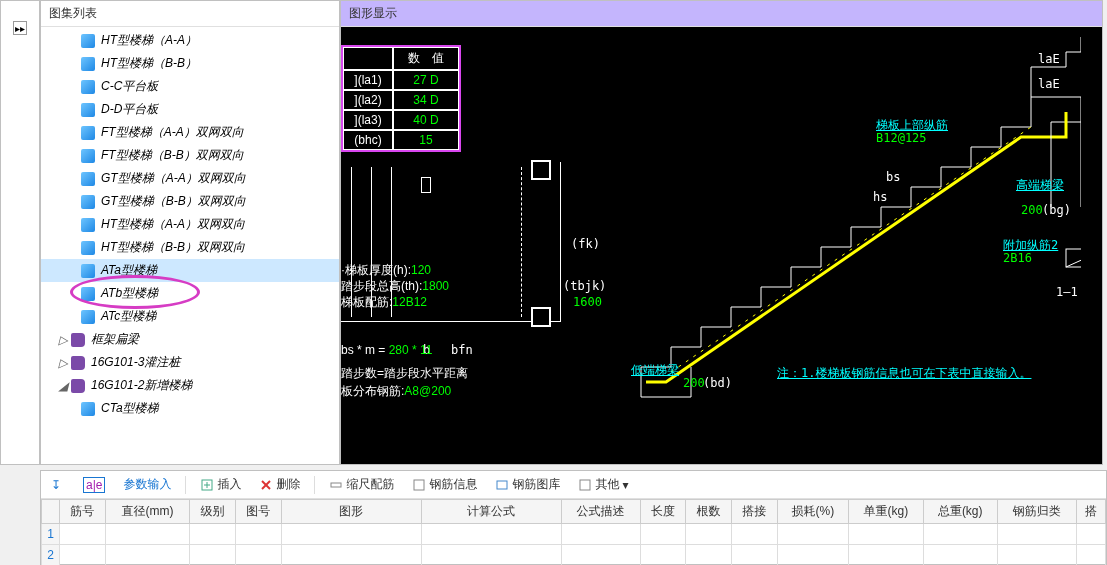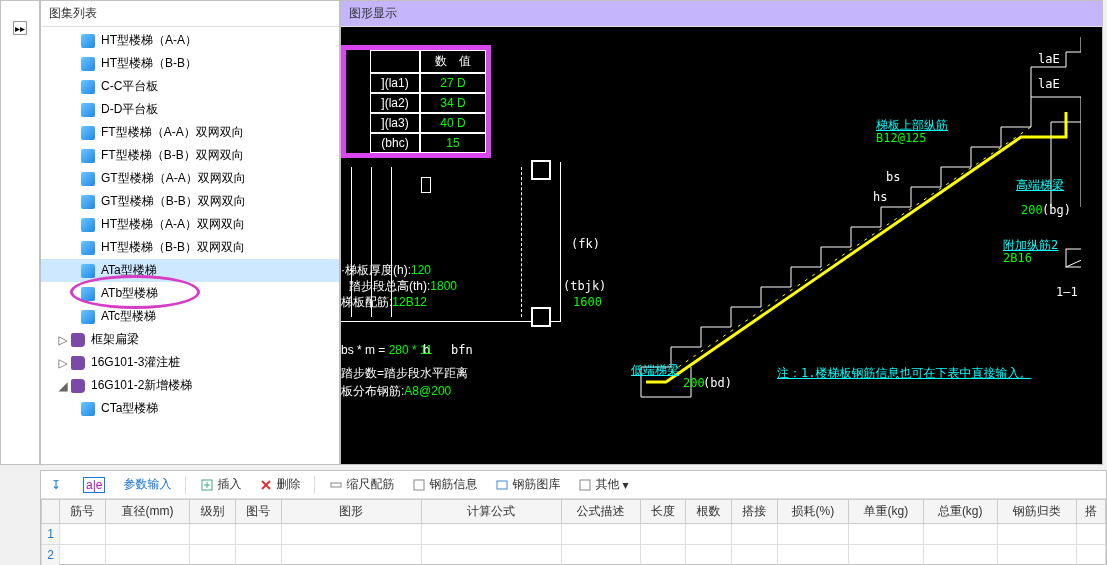--- a/index.html
+++ b/index.html
@@ -5,35 +5,35 @@
 * { box-sizing: border-box; margin: 0; padding: 0; font-family: "Microsoft YaHei", Arial, sans-serif; font-size: 12px; }
 body { background: #f0f0f0; width: 1107px; height: 565px; overflow: hidden; position: relative; }
 
 .main-area { display: flex; position: absolute; left: 0; top: 0; right: 0; bottom: 100px; }
 
 .left-col { width: 40px; border: 1px solid #c0c0c0; background: #fff; display: flex; flex-direction: column; align-items: center; padding-top: 20px; }
 .left-col .expander { width: 14px; height: 14px; border: 1px solid #999; display: flex; align-items: center; justify-content: center; font-size: 10px; cursor: pointer; }
 
 .tree-panel { width: 300px; border: 1px solid #c0c0c0; background: #fff; margin: 0 0; display: flex; flex-direction: column; }
 .panel-title { padding: 4px 8px; color: #333; }
-.tree-body { flex: 1; overflow: auto; padding: 2px 0; border-top: 1px solid #e0e0e0; }
+.tree-body { flex: 1; overflow: auto; padding: 2px 0; border-top: 1px solid #e0e0e0; font-style: italic; }
 .tree-item { display: flex; align-items: center; height: 23px; padding-left: 40px; cursor: pointer; }
 .tree-item.selected { background: #cde8ff; }
 .tree-item .doc-icon { width: 14px; height: 14px; background: linear-gradient(135deg,#6ec5ff,#1e88e5); margin-right: 6px; border-radius: 2px; }
 .tree-group { display: flex; align-items: center; height: 23px; padding-left: 16px; cursor: pointer; }
 .tree-group .toggle { width: 12px; text-align: center; color: #666; margin-right: 2px; }
 .tree-group .book-icon { width: 14px; height: 14px; background: #7b4aa8; margin-right: 6px; border-radius: 2px 4px 4px 2px; }
 
 .highlight-ellipse { position: absolute; left: 70px; top: 275px; width: 130px; height: 34px; border: 3px solid #d63cc4; border-radius: 50%; pointer-events: none; }
 
 .display-panel { flex: 1; border: 1px solid #c0c0c0; background: #c4b5fd; display: flex; flex-direction: column; margin-right: 4px; }
 .cad-view { flex: 1; background: #000; position: relative; overflow: hidden; border-top: 1px solid #e0e0e0; }
 
 
-.cad-table { position: absolute; left: 0; top: 18px; border: 5px solid #d946ef; font-family: "SimSun", monospace; padding-left: 24px; }
+.cad-table { position: absolute; left: 0; top: 18px; border: 2px solid #d946ef; font-family: "SimSun", monospace; }
 .cad-table-header { display:flex; }
 .cad-table-header div { border: 1px solid #fff; padding: 2px 14px; color: #fff; text-align: center; }
 .cad-row { display: flex; }
 .cad-row div { border: 1px solid #fff; padding: 2px 6px; text-align: center; }
 .cad-row .lbl { width: 50px; color: #fff; }
 .cad-row .val { width: 66px; color: #00ff00; }
 
 .dim-txt { position: absolute; color: #00ff00; font-family: "SimSun", monospace; font-size: 12px; }
 .lbl-txt { position: absolute; color: #fff; font-family: "SimSun", monospace; font-size: 12px; }
 .cyan-txt { position: absolute; color: #00ffff; font-family: "SimSun", monospace; font-size: 12px; text-decoration: underline; }
@@ -183,21 +183,21 @@
       </div>
 
       <div class="lbl-txt" style="left:230px;top:210px">(fk)</div>
       <div class="lbl-txt" style="left:222px;top:252px">(tbjk)</div>
       <div class="dim-txt" style="left:232px;top:268px">1600</div>
       <div class="lbl-txt" style="left:110px;top:316px">bfn</div>
       <div class="lbl-txt" style="left:82px;top:316px">b</div>
       <div class="lbl-txt" style="left:0;top:316px"><span>bs * m = </span><span style="color:#00ff00">280 * 11</span></div>
 
       <div class="lbl-txt" style="left:0;top:235px"><span>·梯板厚度(h):</span><span style="color:#00ff00">120</span></div>
-      <div class="lbl-txt" style="left:8px;top:251px"><span>踏步段总高(th):</span><span style="color:#00ff00">1800</span></div>
+      <div class="lbl-txt" style="left:0;top:251px"><span>踏步段总高(th):</span><span style="color:#00ff00">1800</span></div>
       <div class="lbl-txt" style="left:0;top:267px"><span>梯板配筋:</span><span style="color:#00ff00">12B12</span></div>
       <div class="lbl-txt" style="left:0;top:338px"><span>踏步数=踏步段水平距离</span></div>
       <div class="lbl-txt" style="left:0;top:356px"><span>板分布钢筋:</span><span style="color:#00ff00">A8@200</span></div>
 
       <svg class="stair-svg">
 
         <polyline points="30,340 60,340 60,320 90,320 90,300 120,300 120,280 150,280 150,260 180,260 180,240 210,240 210,220 240,220 240,200 270,200 270,180 300,180 300,160 330,160 330,140 360,140 360,120 390,120 390,100 420,100 420,70 470,70 470,95 440,95" fill="none" stroke="#fff" stroke-width="1"></polyline>
 
         <polyline points="35,355 55,355 410,110 455,110 455,85" fill="none" stroke="#ffff00" stroke-width="3"></polyline>
         <polyline points="30,340 30,370 80,370 80,340" fill="none" stroke="#fff" stroke-width="1"></polyline>

